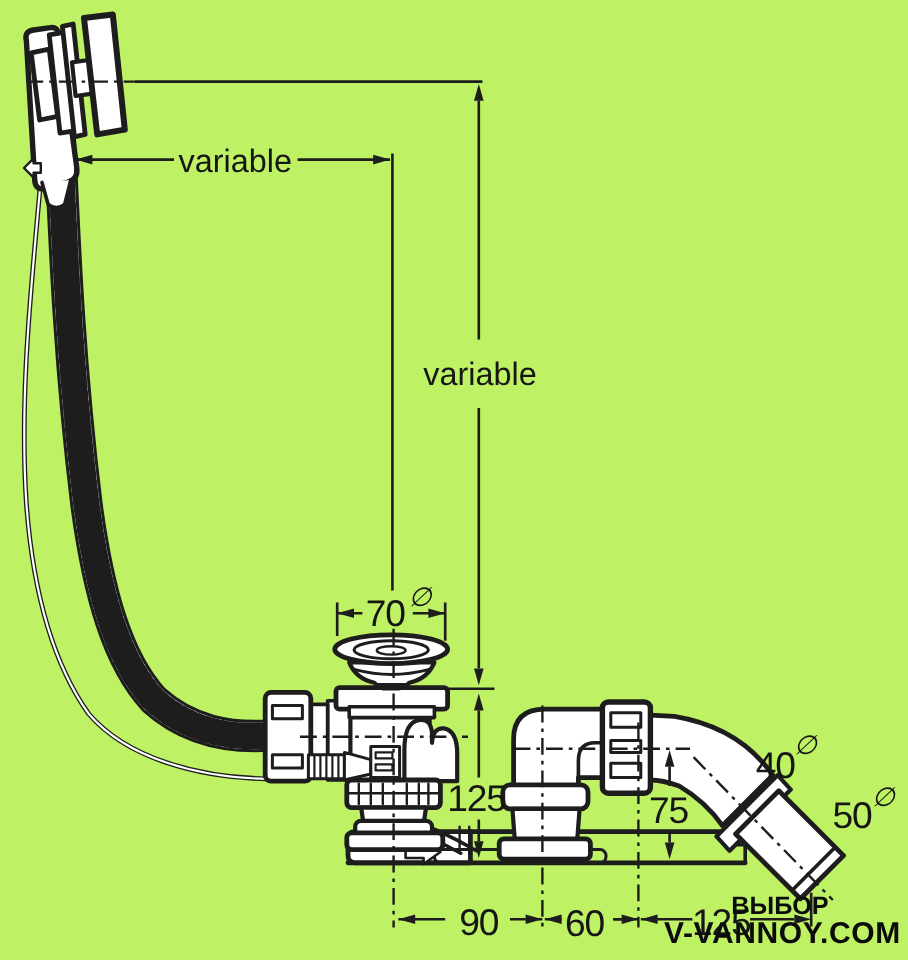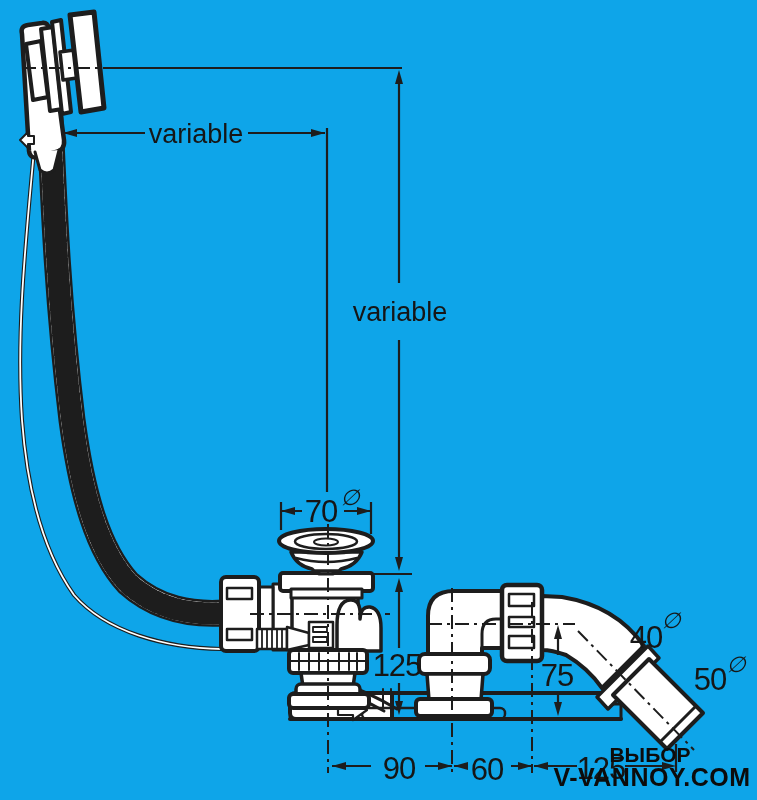--- a/index.html
+++ b/index.html
@@ -1,16 +1,16 @@
 <!DOCTYPE html>
 <html><head>
 <meta charset="utf-8">
 <style>
   html,body{margin:0;padding:0;background:#fff;}
-  .stage{position:relative;width:757px;height:800px;background:#0ea5e9;overflow:hidden;
+  .stage{position:relative;width:757px;height:800px;background:#bef264;overflow:hidden;
          font-family:"Liberation Sans", sans-serif;text-align:right;}
   svg{display:block}
   .ink{stroke:#1d1d1d;fill:none;stroke-linejoin:round;stroke-linecap:round;}
   .w{fill:#ffffff;}
   .dim{stroke:#1d1d1d;fill:none;stroke-width:2.2;stroke-linecap:butt;}
   .dashdot{stroke:#1d1d1d;fill:none;stroke-width:2;stroke-dasharray:14 5 3 5;stroke-linecap:butt;}
   .ah{fill:#1d1d1d;stroke:none;}
   text{fill:#161616;}
   .num{font-size:31px;font-family:"Liberation Sans",sans-serif;text-anchor:middle;letter-spacing:-1px;}
   .word{font-size:27px;font-family:"Liberation Sans",sans-serif;text-anchor:middle;}

